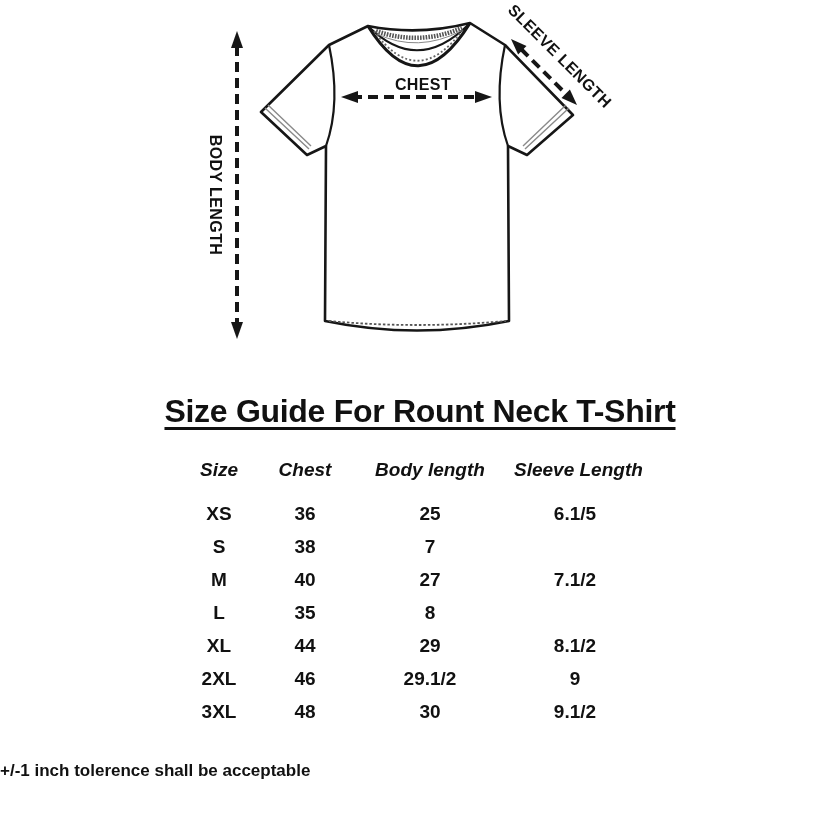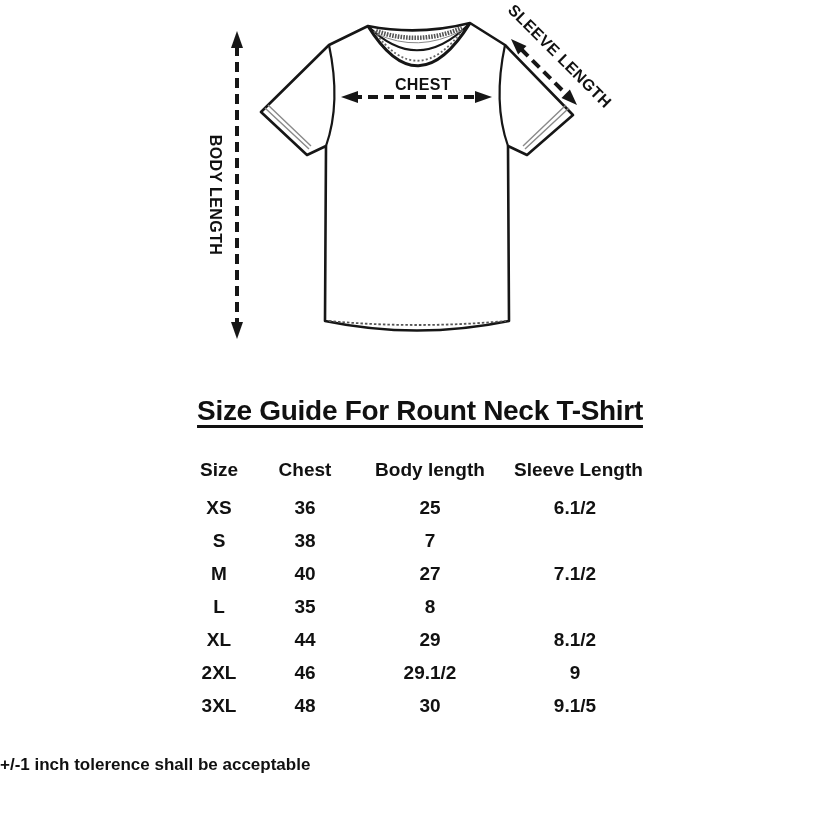--- a/index.html
+++ b/index.html
@@ -20,36 +20,36 @@
     font-weight: 700;
     font-size: 16px;
     letter-spacing: 0.4px;
     fill: #111111;
   }
   .page-title {
     margin-top: 16px;
     height: 34px;
     line-height: 34px;
     text-align: center;
-    font-size: 28px;
+    font-size: 32px;
     letter-spacing: -0.3px;
     text-decoration: underline;
     text-decoration-thickness: 3px;
     text-underline-offset: 5px;
     color: #111111;
   }
   .size-table { margin-left: 174px; width: 462px; }
   .table-head, .table-row {
     display: grid;
     grid-template-columns: 90px 82px 168px 122px;
     align-items: center;
   }
   .table-head { margin-top: 29px; height: 26px; }
-  .table-head .cell { font-size: 19px; white-space: nowrap; text-align: center; }
-  .table-body { margin-top: 8px; }
+  .table-head .cell { font-size: 19px; white-space: nowrap; text-align: center; font-style: italic; }
+  .table-body { margin-top: 14px; }
   .table-row { height: 33px; }
   .table-row .cell { font-size: 19px; white-space: nowrap; text-align: center; }
   .footer-note { margin-top: 31px; font-size: 17px; line-height: 24px; }
 </style>
 </head>
 <body>
 
 <div class="page">
 
   <svg class="diagram-svg" viewBox="0 0 840 378" aria-hidden="true">
@@ -101,21 +101,21 @@
       <div class="cell">Size</div>
       <div class="cell">Chest</div>
       <div class="cell">Body length</div>
       <div class="cell">Sleeve Length</div>
     </div>
     <div class="table-body">
       <div class="table-row">
         <div class="cell">XS</div>
         <div class="cell">36</div>
         <div class="cell">25</div>
-        <div class="cell">6.1/2</div>
+        <div class="cell">6.1/5</div>
       </div>
       <div class="table-row">
         <div class="cell">S</div>
         <div class="cell">38</div>
         <div class="cell">7</div>
       </div>
       <div class="table-row">
         <div class="cell">M</div>
         <div class="cell">40</div>
         <div class="cell">27</div>
@@ -135,21 +135,21 @@
       <div class="table-row">
         <div class="cell">2XL</div>
         <div class="cell">46</div>
         <div class="cell">29.1/2</div>
         <div class="cell">9</div>
       </div>
       <div class="table-row">
         <div class="cell">3XL</div>
         <div class="cell">48</div>
         <div class="cell">30</div>
-        <div class="cell">9.1/5</div>
+        <div class="cell">9.1/2</div>
       </div>
     </div>
   </div>
 
   <div class="footer-note">
     <div>+/-1 inch tolerence shall be acceptable</div>
   </div>
 
 </div>
 

